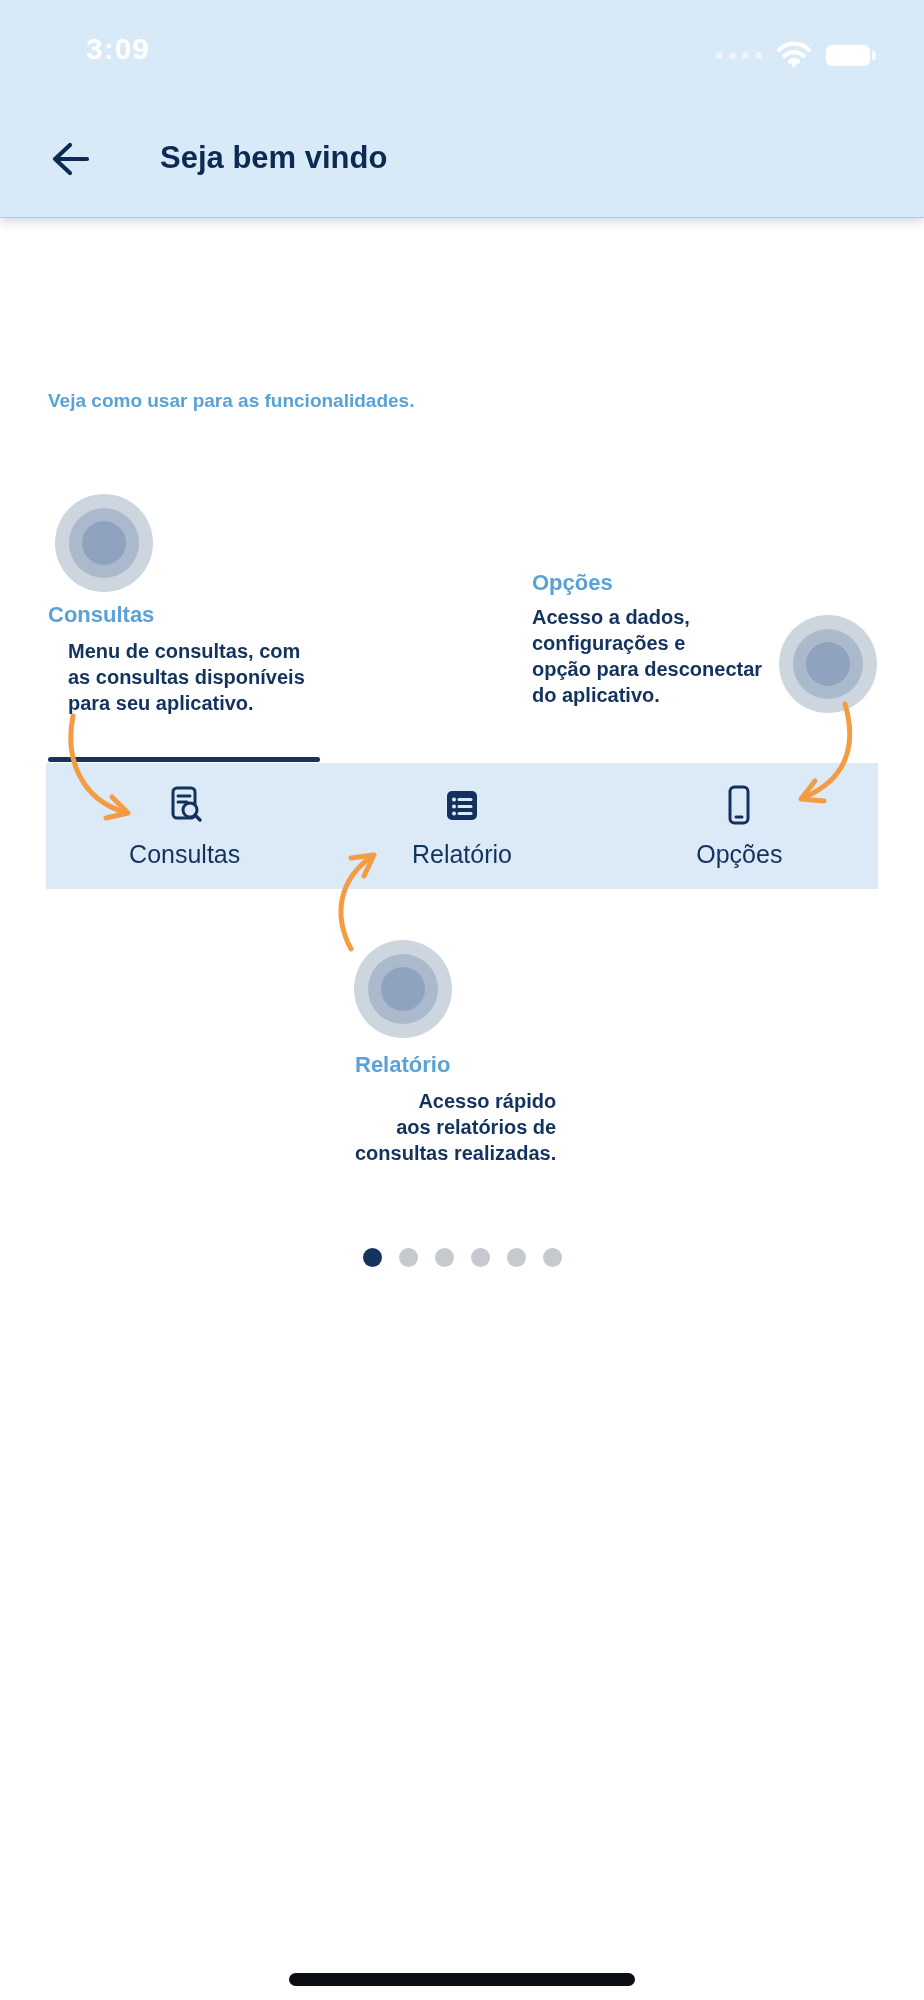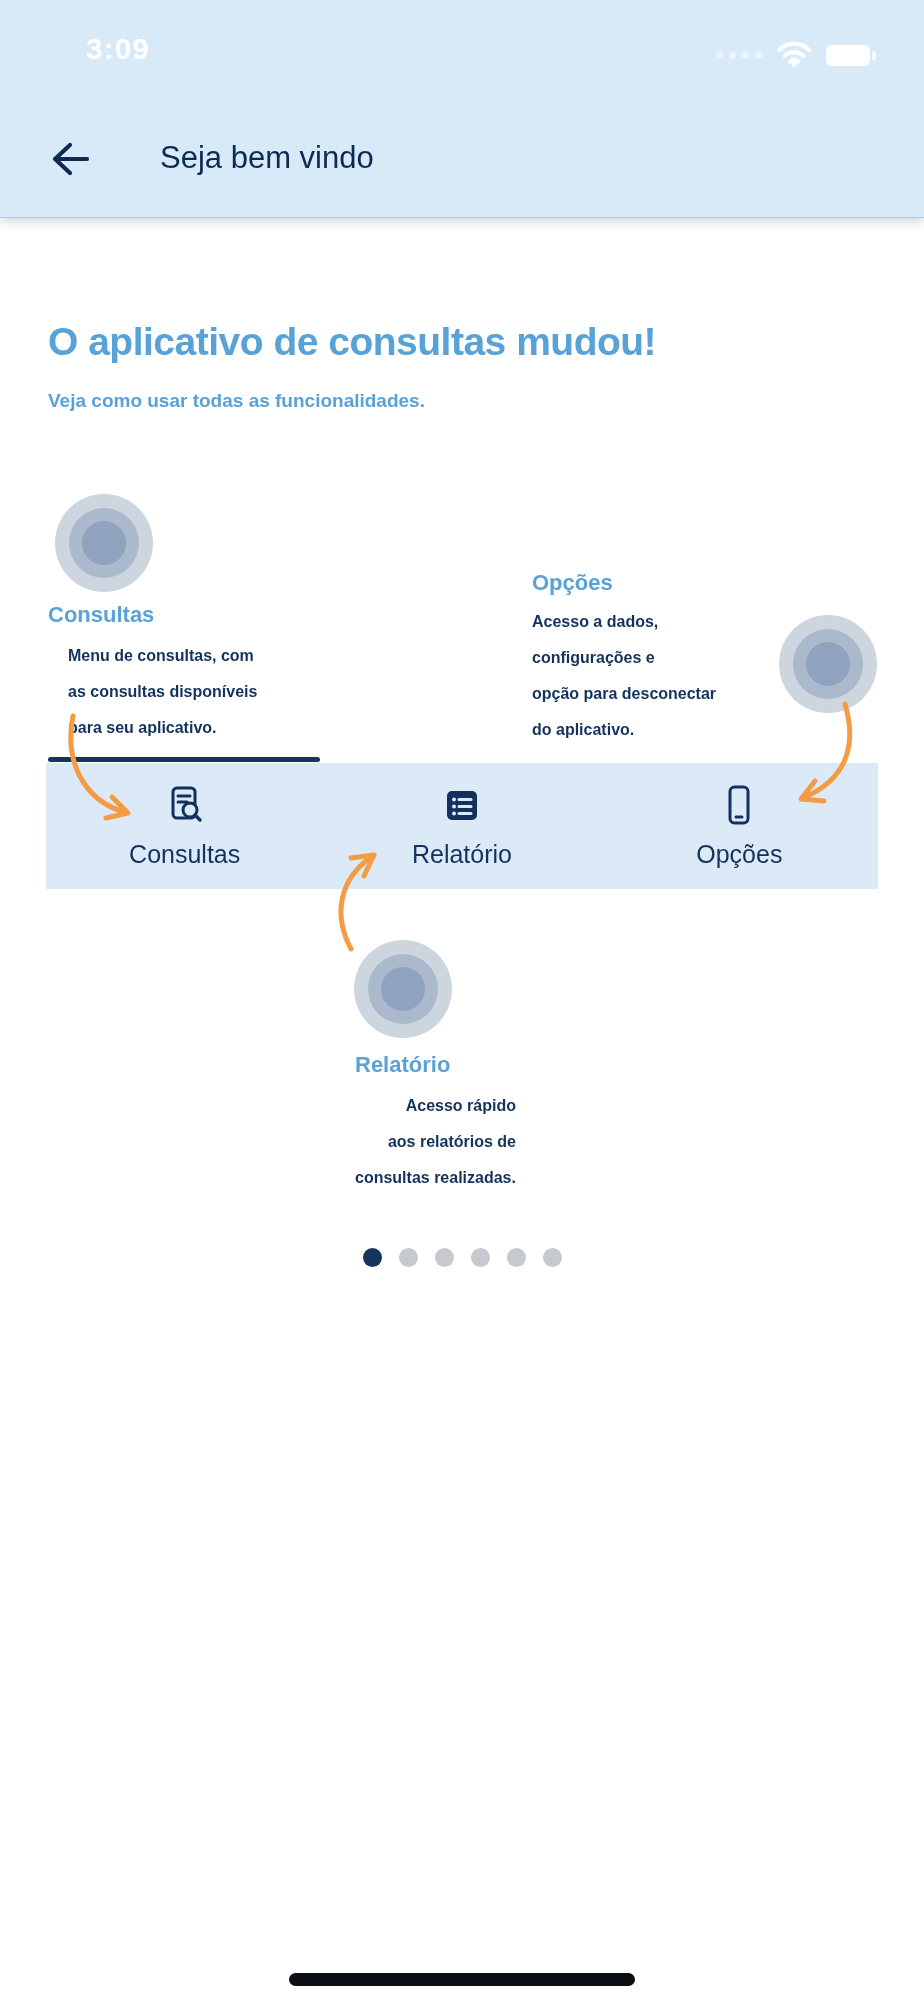--- a/index.html
+++ b/index.html
@@ -64,21 +64,21 @@
     left: 44px; top: 136px;
     width: 52px; height: 48px;
     background: none; border: none;
     cursor: pointer;
     display: flex; align-items: center; justify-content: center;
   }
   .nav-title {
     position: absolute;
     left: 160px; top: 140px;
     font-size: 31px;
-    font-weight: 400;
+    font-weight: 700;
     color: #0D2B52;
   }
 
   
   .intro-title {
     position: absolute;
     left: 48px; top: 320px;
     font-size: 39px;
     font-weight: bold;
     letter-spacing: -0.5px;
@@ -114,23 +114,23 @@
 
   
   .callout-title {
     position: absolute;
     font-size: 22px;
     font-weight: bold;
     color: var(--accent-blue, #59A2D8);
   }
   .callout-body {
     position: absolute;
-    font-size: 16px;
-    font-weight: bold;
-    line-height: 36px;
+    font-size: 20px;
+    font-weight: bold;
+    line-height: 26px;
     color: var(--navy-text, #12325E);
     white-space: pre-line;
   }
   .co-consultas-title { left: 48px; top: 602px; }
   .co-consultas-body  { left: 48px; top: 638px; margin-left: 20px; }
   .co-opcoes-title    { left: 532px; top: 570px; }
   .co-opcoes-body     { left: 532px; top: 604px; }
   .co-relatorio-title { left: 355px; top: 1052px; }
   .co-relatorio-body  { left: 355px; top: 1088px; text-align: right; }
 
@@ -233,22 +233,21 @@
     <button class="back-btn">
       <span>
         <svg width="44" height="38" viewBox="0 0 44 38">
           <path d="M22 5 L7 19 L22 33 M7 19 H39" stroke="#0D2B52" stroke-width="4.2" fill="none" stroke-linecap="round" stroke-linejoin="round"></path>
         </svg>
       </span>
     </button>
     <h1 class="nav-title">Seja bem vindo</h1>
   </header>
 
-  <h2 class="intro-title">O aplicativo de consultas mudou!</h2>
-  <p class="intro-subtitle">Veja como usar todas as funcionalidades.</p>
+  <p class="intro-subtitle">Veja como usar para as funcionalidades.</p>
 
   <div class="spot" style="left:55px; top:494px;">
       <div class="mid">
         <div class="inner"></div>
       </div>
     </div>
   <div class="spot" style="left:779px; top:615px;">
       <div class="mid">
         <div class="inner"></div>
       </div>

